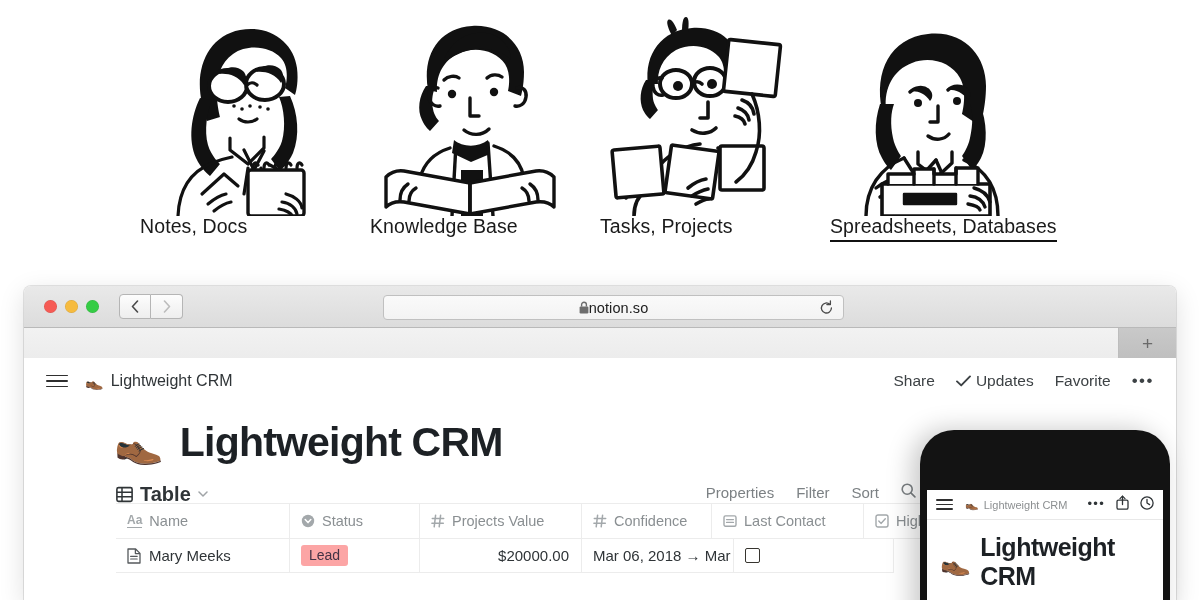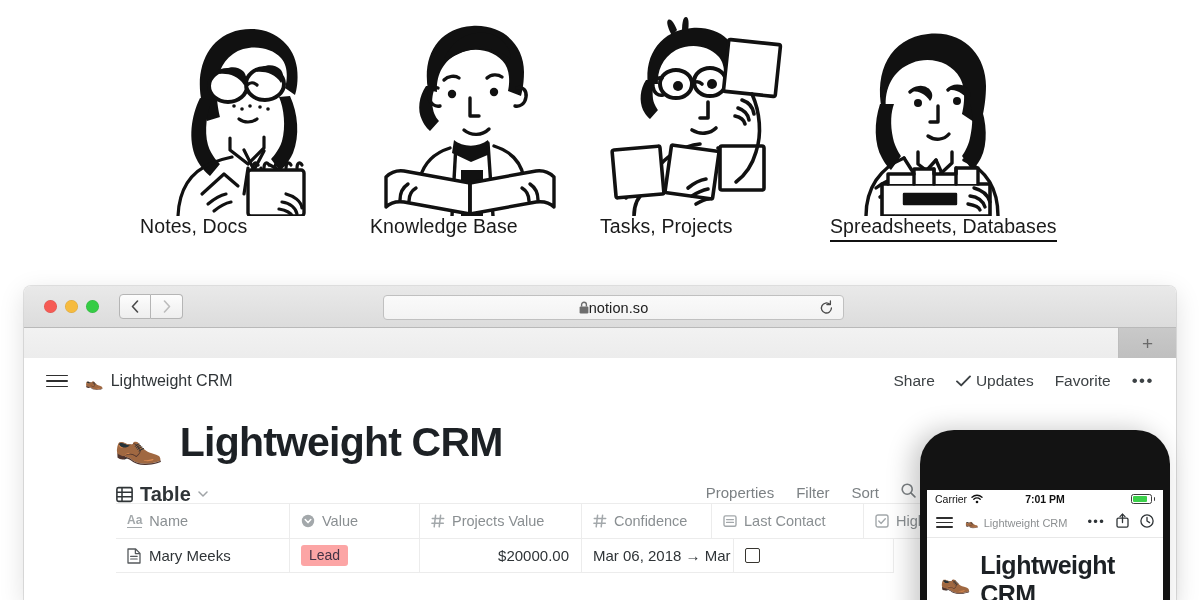--- a/index.html
+++ b/index.html
@@ -519,21 +519,21 @@
           <span class="col-ico aa">Aa</span>
           <span>Name</span>
         </div>
         <div class="th c1">
           <span class="col-ico">
             <svg width="14" height="14" viewBox="0 0 14 14">
               <circle cx="7" cy="7" r="6.2" fill="#a3a8ab"></circle>
               <path d="M4.2 5.6L7 8.6l2.8-3" fill="none" stroke="#fff" stroke-width="1.5" stroke-linecap="round" stroke-linejoin="round"></path>
             </svg>
           </span>
-          <span>Value</span>
+          <span>Status</span>
         </div>
         <div class="th c2">
           <span class="col-ico">
             <svg width="14" height="14" viewBox="0 0 14 14">
               <path d="M4.6 1.2L3.2 12.8M9.6 1.2L8.2 12.8M1.3 4.6h11.4M0.9 9.3h11.4" fill="none" stroke="#a3a8ab" stroke-width="1.5" stroke-linecap="round"></path>
             </svg>
           </span>
           <span>Projects Value</span>
         </div>
         <div class="th c3">
@@ -585,37 +585,20 @@
         </div>
       </div>
     </div>
 
   </div>
 </div>
 
 <div class="phone">
   <div class="phone-screen">
 
-    <div class="phone-status">
-      <span class="ps-left">
-        <span>Carrier</span>
-        <svg width="12" height="10" viewBox="0 0 12 10">
-          <path d="M1 3.2a7.4 7.4 0 0110 0" fill="none" stroke="#111" stroke-width="1.4" stroke-linecap="round"></path>
-          <path d="M2.8 5.2a4.7 4.7 0 016.4 0" fill="none" stroke="#111" stroke-width="1.4" stroke-linecap="round"></path>
-          <circle cx="6" cy="8" r="1.3" fill="#111"></circle>
-        </svg>
-      </span>
-      <span class="ps-time">7:01 PM</span>
-      <span class="ps-right">
-        <span class="batt">
-            <i></i>
-          </span>
-        <span class="batt-tip"></span>
-      </span>
-    </div>
 
     <div class="phone-nav">
       <span class="ph-ham">
           <i></i>
           <i></i>
           <i></i>
         </span>
       <span class="ph-crumb">
         <span class="ph-crumb-emoji">👞</span>
         <span class="ph-crumb-text">Lightweight CRM</span>

